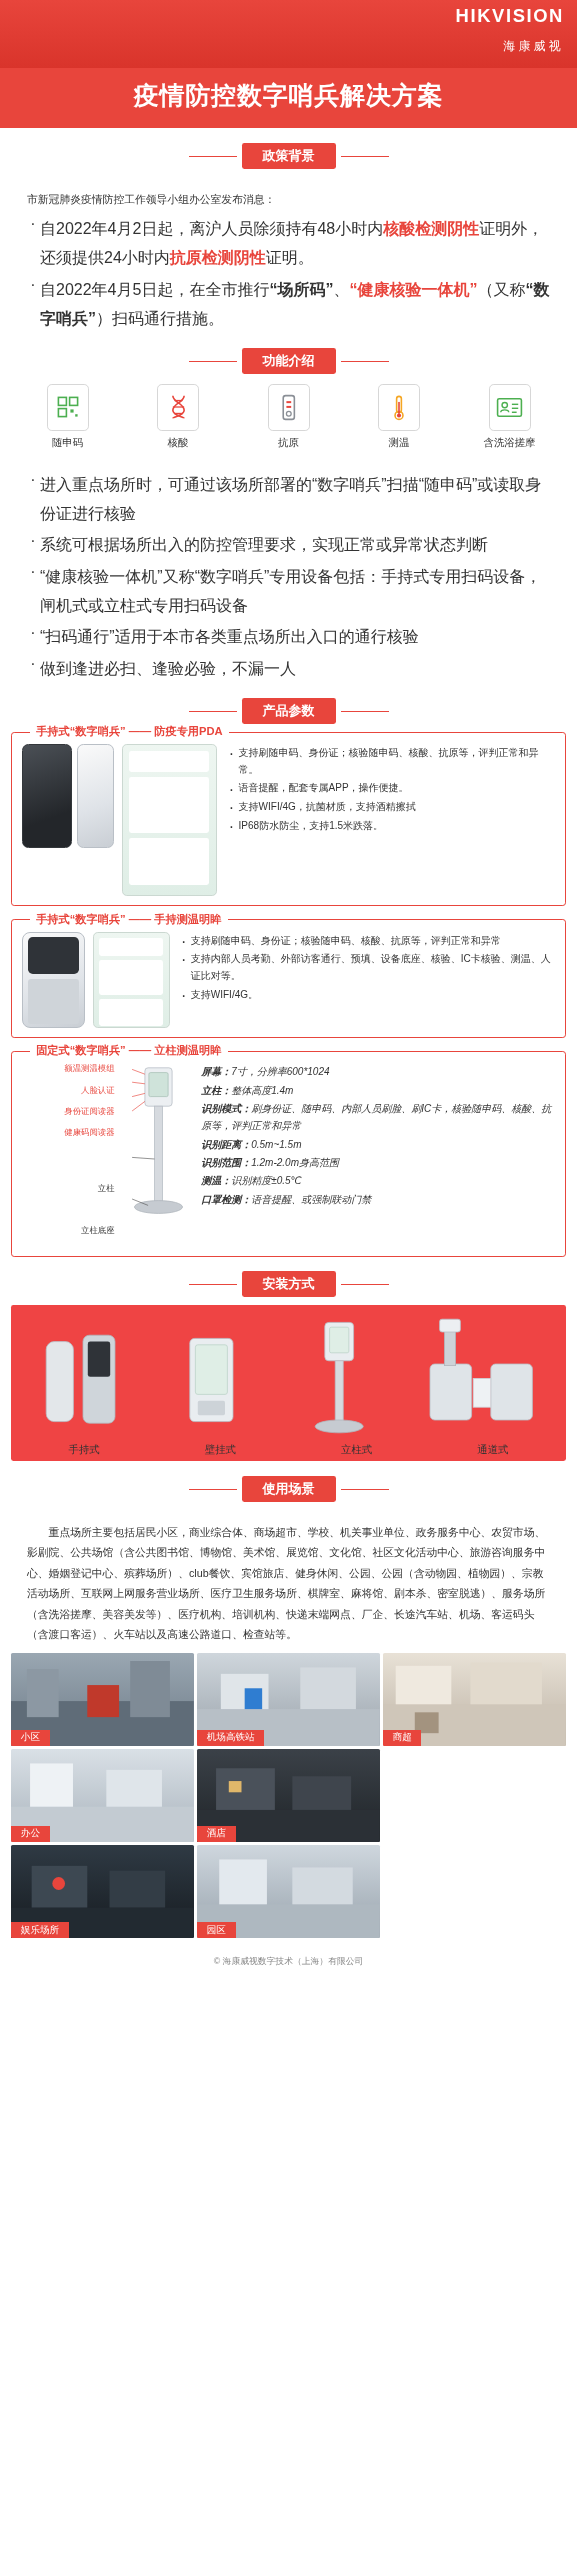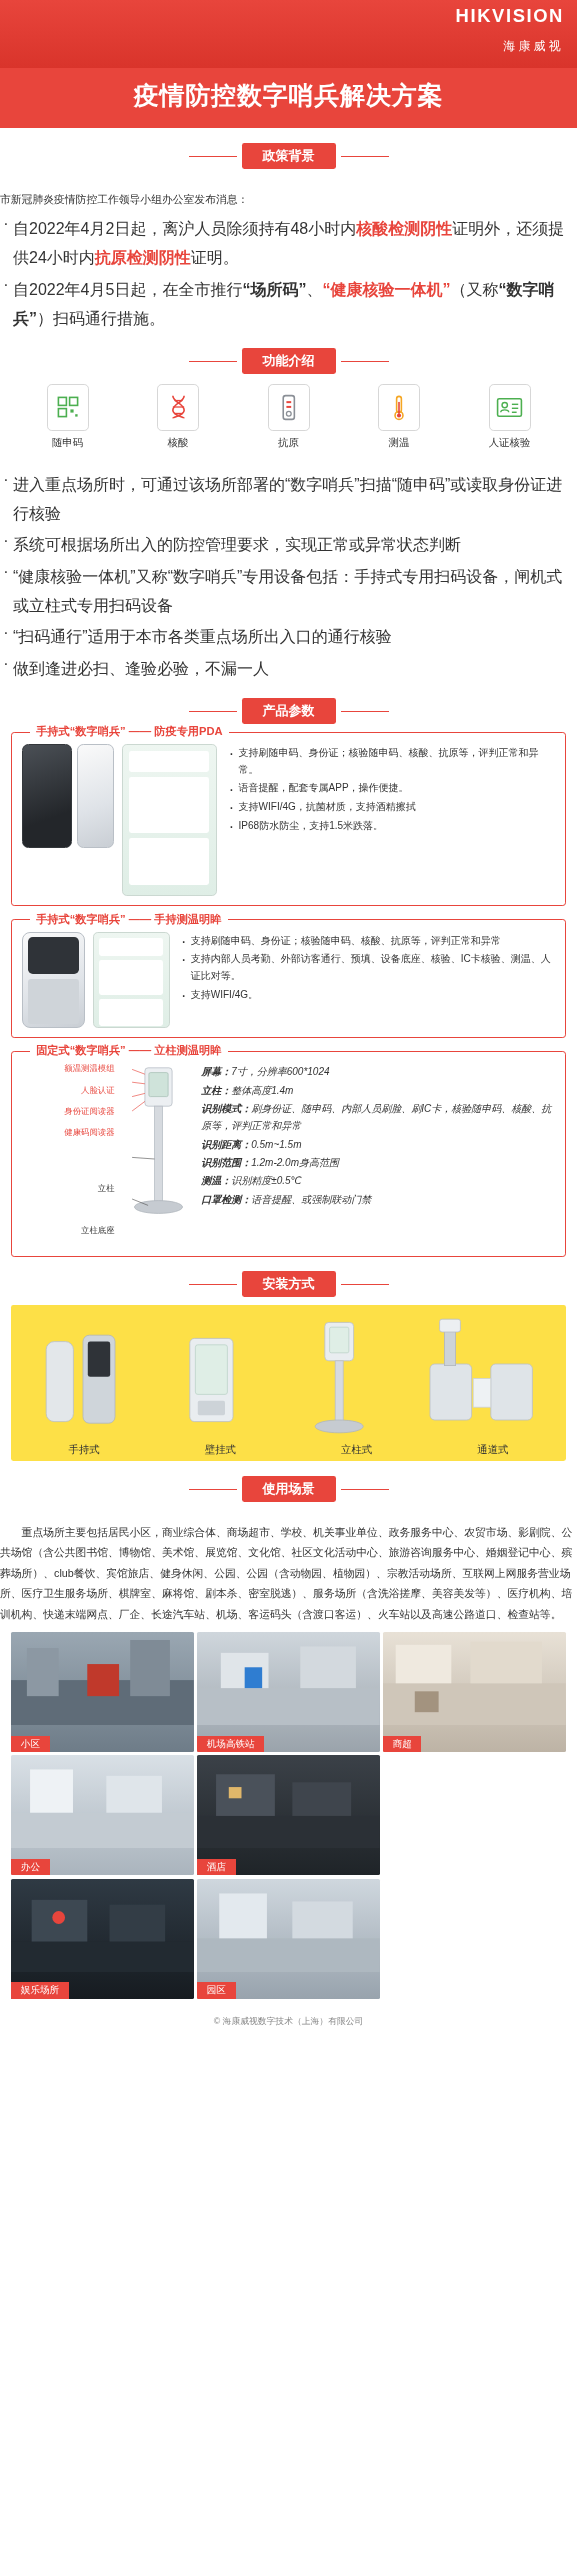--- a/index.html
+++ b/index.html
@@ -55,21 +55,21 @@
   .sec-head .pill:before, .sec-head .pill:after {
     content: "";
     position: absolute;
     top: 50%;
     width: 48px; height: 0.8px;
     background: #e8453c;
   }
   .sec-head .pill:before { left: -53px; }
   .sec-head .pill:after { right: -53px; }
 
-  .body-pad { padding: 0 0; margin-top: 20px; }
+  .body-pad { padding: 0 27px; margin-top: 20px; }
 
   p.lead {
     font-size: 10.8px; line-height: 1.9; color: #333; margin: 3.2px 0 4.8px 0;
   }
   ul.bullets { list-style: none; margin: 0 0 4.8px 0; }
   ul.bullets > li {
     font-size: 16px; line-height: 1.85; color: #333;
     padding-left: 13px; position: relative; margin-bottom: 1.6px;
   }
   ul.bullets > li:before {
@@ -131,34 +131,34 @@
   }
 
   
   .pillar-wrap { display: flex; gap: 6.4px; }
   .pillar-labels { width: 96px; font-size: 8.4px; color: #e8453c; position: relative; }
   .pillar-labels div { margin-bottom: 10.4px; text-align: right; padding-right: 3.2px; }
   .pillar-dark { color: #333; }
 
   
   .install-wrap {
-    background: #fde047; margin: 6.4px 11.2px 0 11.2px; padding: 11.2px 4.8px 4.8px 4.8px;
+    background: #ef4444; margin: 6.4px 11.2px 0 11.2px; padding: 11.2px 4.8px 4.8px 4.8px;
     border-radius: 2.4px;
   }
   .install-row { display: flex; justify-content: space-around; align-items: flex-end; height: 120px; }
   .install-caps { display: flex; justify-content: space-around; margin-top: 6.4px; }
   .install-caps div { font-size: 10.4px; color: #333; width: 25%; text-align: center; }
 
   
   .scene-grid {
     display: grid; grid-template-columns: repeat(3, 1fr);
     gap: 3.2px; margin: 8px 11.2px 0 11.2px;
   }
   .scene {
-    position: relative; height: 120px; overflow: hidden; border-radius: 1.6px;
+    position: relative; height: 93px; overflow: hidden; border-radius: 1.6px;
   }
   .scene .cap {
     position: absolute; left: 0; bottom: 0;
     background: #e8453c; color: #fff; font-size: 9.6px;
     padding: 1.6px 9.6px;
   }
   .footer {
     margin-top: 11.2px; text-align: center; font-size: 8.8px;
     color: #888; padding: 6.4px 0 9.6px 0;
   }
@@ -245,21 +245,21 @@
       <div class="icon-box">
         <svg width="27" height="21" viewBox="0 0 34 26">
           <rect x="2" y="2" width="30" height="22" rx="2" fill="none" stroke="#4caf50" stroke-width="2"></rect>
           <circle cx="11" cy="10" r="3.4" fill="none" stroke="#4caf50" stroke-width="1.8"></circle>
           <path d="M6 19 C6 15 16 15 16 19" fill="none" stroke="#4caf50" stroke-width="1.8"></path>
           <line x1="20" y1="9" x2="28" y2="9" stroke="#4caf50" stroke-width="1.8"></line>
           <line x1="20" y1="14" x2="28" y2="14" stroke="#4caf50" stroke-width="1.8"></line>
           <line x1="20" y1="19" x2="26" y2="19" stroke="#4caf50" stroke-width="1.8"></line>
         </svg>
       </div>
-      <div class="cap">人证核验</div>
+      <div class="cap">含洗浴搓摩</div>
     </div>
   </div>
 
   <div class="body-pad">
     <ul class="bullets">
       <li>进入重点场所时，可通过该场所部署的“数字哨兵”扫描“随申码”或读取身份证进行核验</li>
       <li>系统可根据场所出入的防控管理要求，实现正常或异常状态判断</li>
       <li>“健康核验一体机”又称“数字哨兵”专用设备包括：手持式专用扫码设备，闸机式或立柱式专用扫码设备</li>
       <li>“扫码通行”适用于本市各类重点场所出入口的通行核验</li>
       <li>做到逢进必扫、逢验必验，不漏一人</li>

